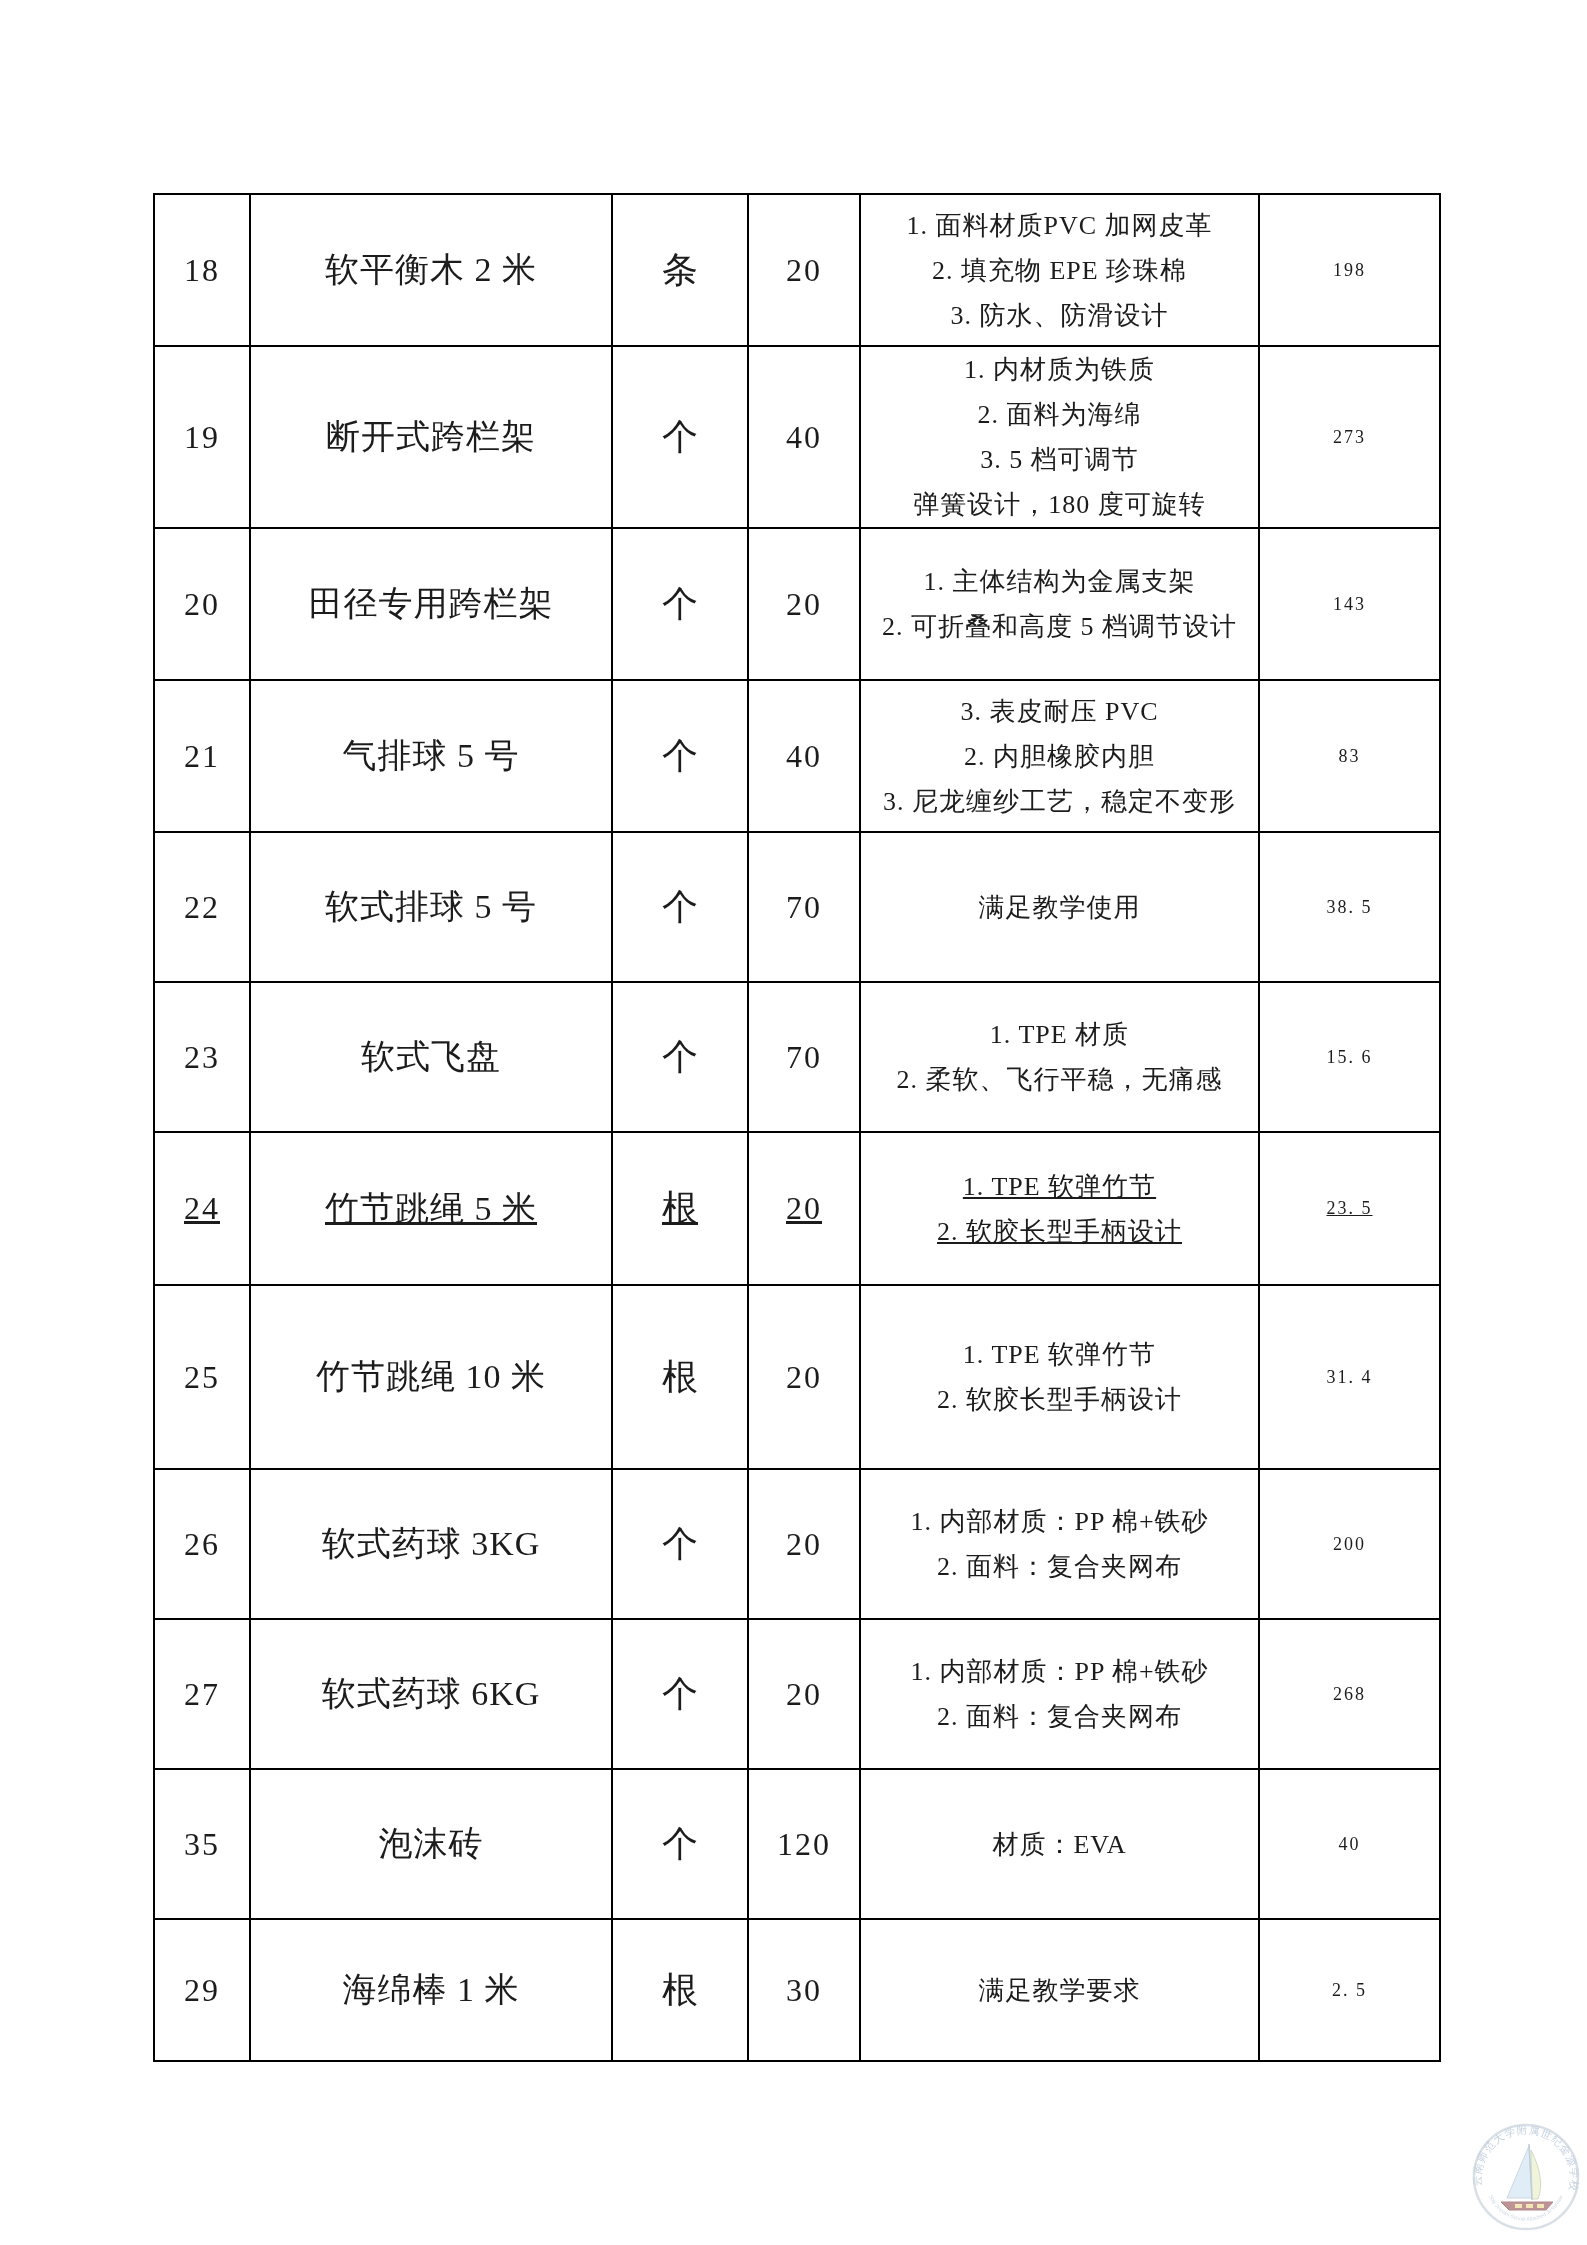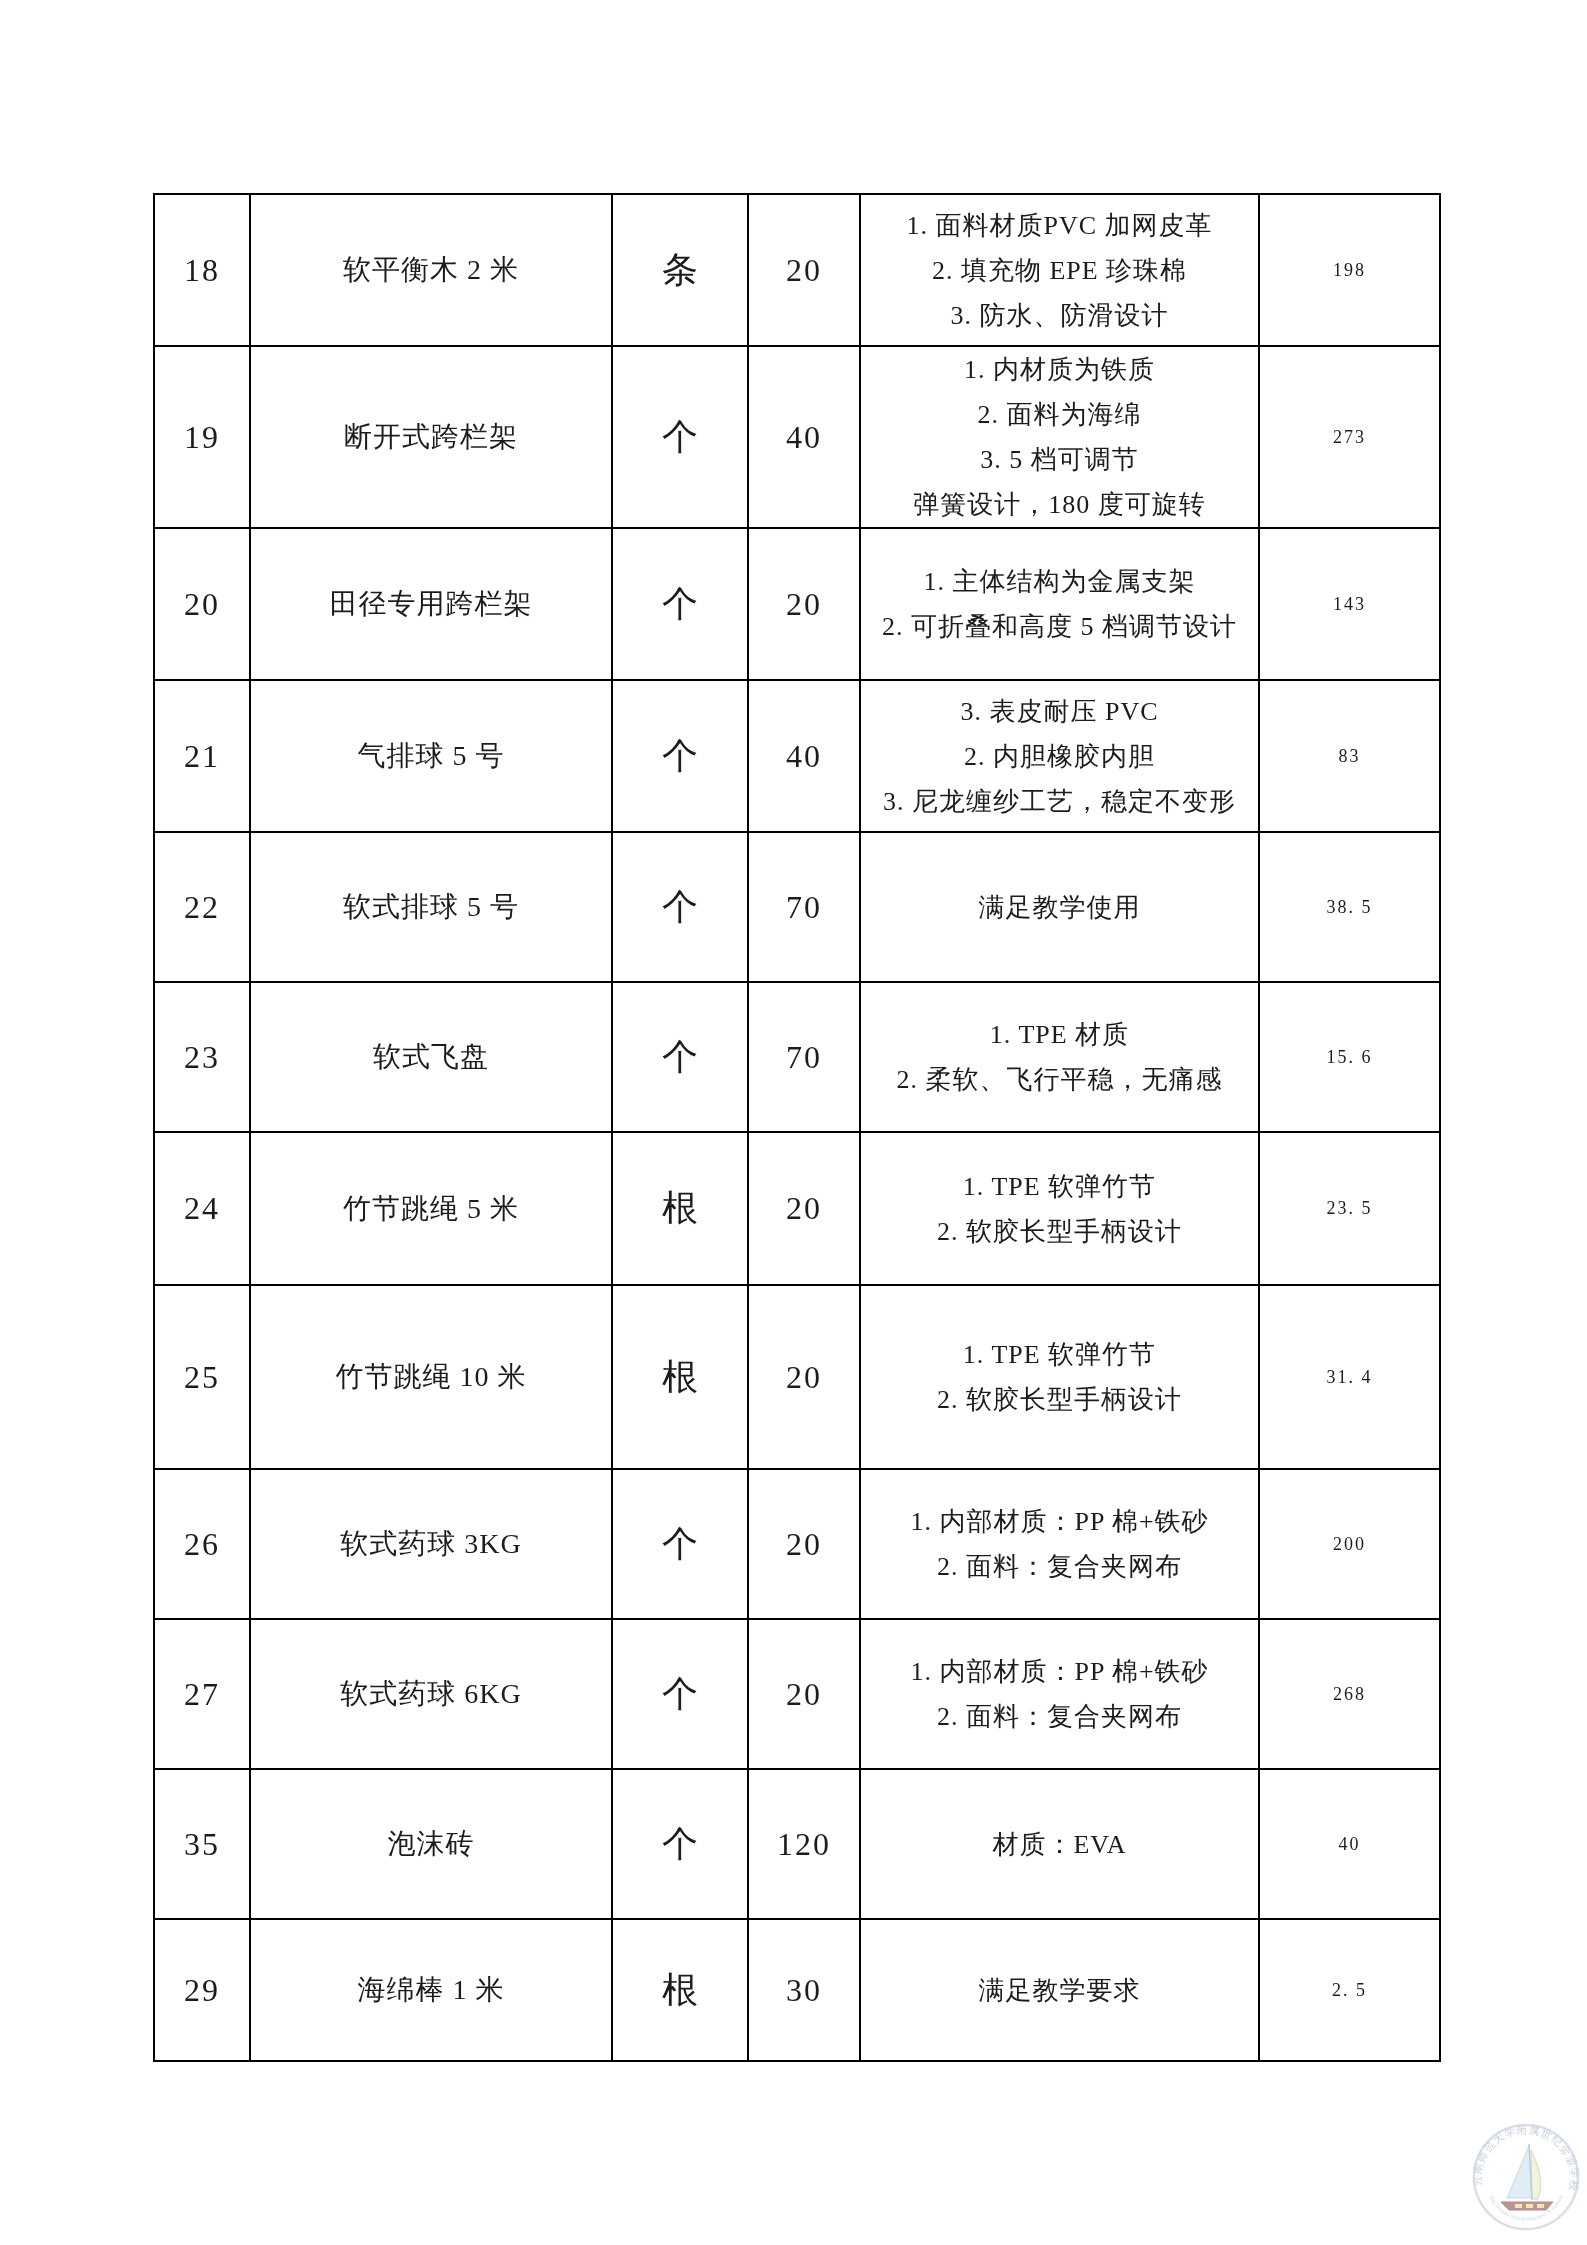--- a/index.html
+++ b/index.html
@@ -12,21 +12,21 @@
   table.equip-table{
     position:absolute;left:153px;top:193px;
     width:1286px;border-collapse:collapse;table-layout:fixed;
   }
   table.equip-table td{
     border:2px solid #000;
     text-align:center;vertical-align:middle;
     padding:0;overflow:hidden;
   }
   td.c-num{font-size:32px;letter-spacing:2px;}
-  td.c-name{font-size:28px;letter-spacing:1px;}
+  td.c-name{font-size:34px;letter-spacing:1px;}
   td.c-unit{font-size:36px;}
   td.c-qty{font-size:32px;letter-spacing:2px;}
   td.c-spec{font-size:26px;letter-spacing:1px;}
   td.c-price{font-size:18px;letter-spacing:2px;}
   .spec-line{line-height:45px;white-space:nowrap;}
   .watermark{
     position:absolute;left:1469px;top:2120px;width:114px;height:114px;
     opacity:0.55;pointer-events:none;
   }
   .watermark svg{width:100%;height:100%;}
@@ -108,21 +108,21 @@
           <td class="c-num">23</td>
           <td class="c-name">软式飞盘</td>
           <td class="c-unit">个</td>
           <td class="c-qty">70</td>
           <td class="c-spec">
             <div class="spec-line">1. TPE 材质</div>
             <div class="spec-line">2. 柔软、飞行平稳，无痛感</div>
           </td>
           <td class="c-price">15. 6</td>
         </tr>
-        <tr style="height: 153px;">
+        <tr style="height: 153px; text-decoration: underline;">
           <td class="c-num">24</td>
           <td class="c-name">竹节跳绳 5 米</td>
           <td class="c-unit">根</td>
           <td class="c-qty">20</td>
           <td class="c-spec">
             <div class="spec-line">1. TPE 软弹竹节</div>
             <div class="spec-line">2. 软胶长型手柄设计</div>
           </td>
           <td class="c-price">23. 5</td>
         </tr>

